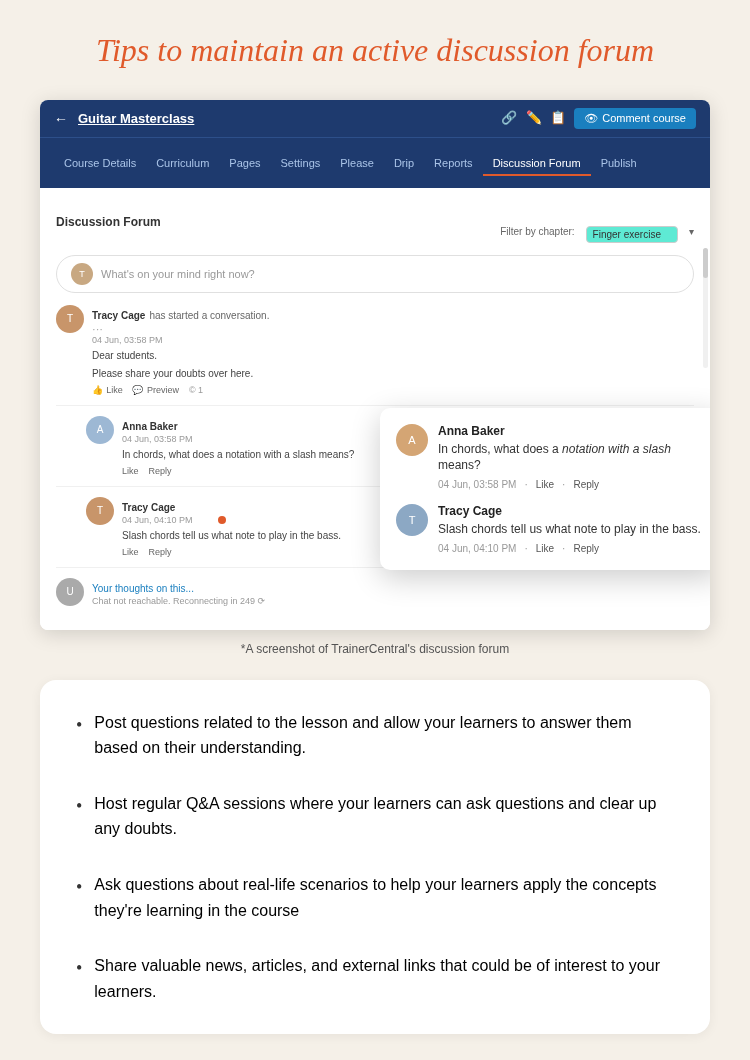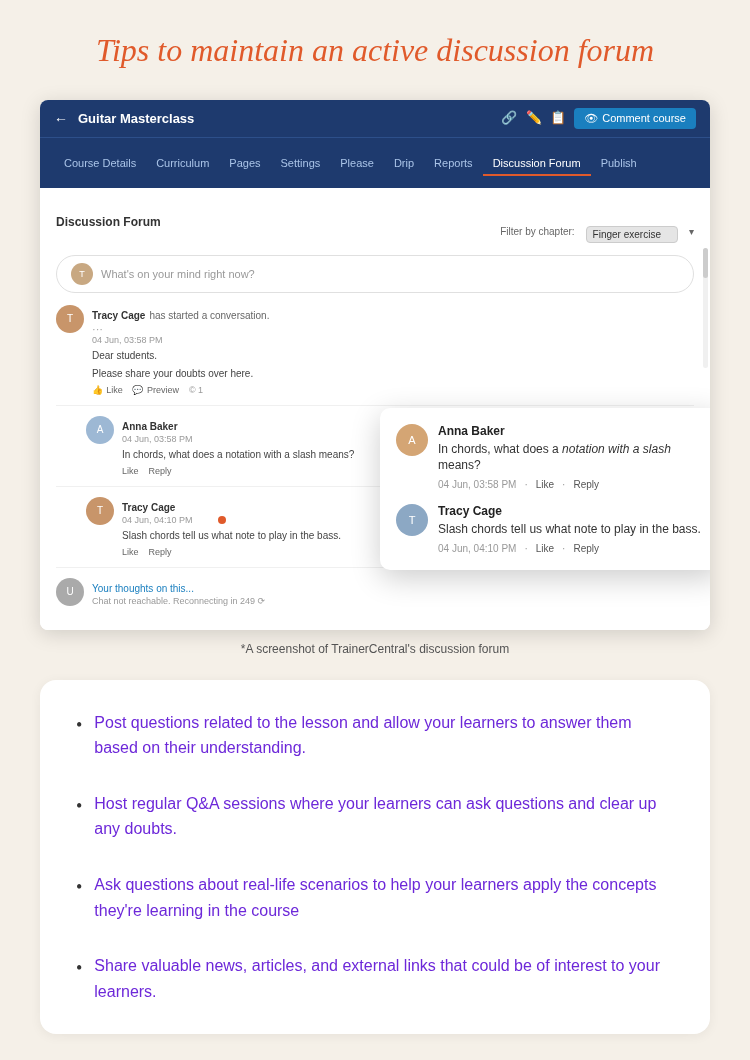--- a/index.html
+++ b/index.html
@@ -49,20 +49,21 @@
     .nav-back {
       color: #fff;
       font-size: 14px;
     }
 
     .nav-title {
       color: #fff;
       font-size: 13px;
       font-family: Arial, sans-serif;
       font-weight: 600;
+      text-decoration: underline;
     }
 
     .nav-right {
       display: flex;
       align-items: center;
       gap: 8px;
     }
 
     .nav-icon {
       color: #aac4e8;
@@ -127,21 +128,21 @@
       display: flex;
       align-items: flex-start;
       gap: 11px;
       font-size: 10px;
       font-family: Arial, sans-serif;
       color: #666;
       margin-top: 24px;
     }
 
     .filter-dropdown {
-      background: #e5e5e5;
+      background: #5eead4;
       border: 1px solid #ccc;
       border-radius: 4px;
       padding: 2px 16px 2px 6px;
       font-size: 10px;
       color: #333;
       position: relative;
     }
 
     .whats-on-mind {
       border: 1px solid #e0e0e0;
@@ -388,21 +389,21 @@
       font-size: 18px;
       color: #333;
       flex-shrink: 0;
       margin-top: 2px;
       line-height: 1.5;
     }
 
     .tip-text {
       font-size: 16px;
       font-family: Arial, sans-serif;
-      color: #6d28d9;
+      color: #000000;
       line-height: 1.6;
     }
 
     .scrollbar {
       position: absolute;
       right: 2px;
       top: 60px;
       width: 5px;
       height: 120px;
       background: #f0f0f0;

